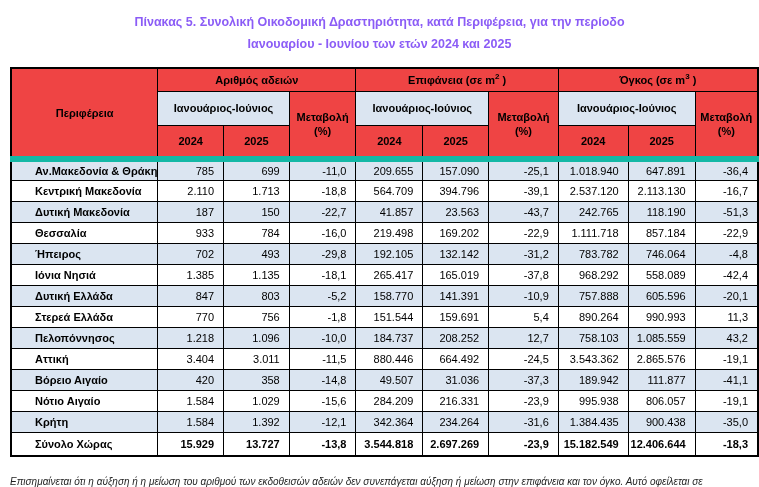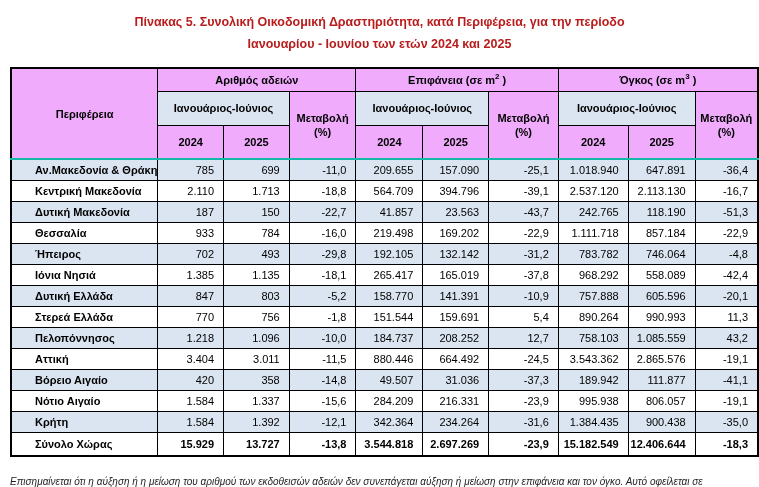--- a/index.html
+++ b/index.html
@@ -10,47 +10,47 @@
     color: #000;
     overflow: hidden;
   }
   .page { width: 759px; height: 487px; padding-top: 11px; }
 
   .title {
     text-align: center;
     font-weight: bold;
     font-size: 12.5px;
     line-height: 22px;
-    color: #b91c1c;
+    color: #8b5cf6;
   }
 
   table.main {
     border-collapse: collapse;
     table-layout: fixed;
     margin: 12px 0 0 10px;
     border: 2px solid #000;
   }
   th, td {
     border: 1px solid #000;
     font-size: 11px;
     padding: 0;
     overflow: hidden;
     white-space: nowrap;
   }
   thead th {
     font-weight: bold;
     text-align: center;
-    background: #f0abfc;
+    background: #ef4444;
     vertical-align: middle;
   }
   thead tr.r1 th { height: 23px; }
   thead tr.r2 th { height: 34px; }
   thead tr.r3 th { height: 34px; }
   th.period-h { background: var(--stripe, #dbe5f1); }
-  .hdr-b { border-bottom: 2px solid #14b8a6; }
+  .hdr-b { border-bottom: 6px solid #14b8a6; }
   th.change-h { line-height: 14px; }
   sup.sq { font-size: 8px; line-height: 0; }
 
   tbody td { height: 21px; vertical-align: middle; }
   tbody tr:nth-child(odd) { background: var(--stripe, #dbe5f1); }
   td.region { font-weight: bold; text-align: left; padding-left: 23px; }
   td.num { text-align: right; padding-right: 9px; }
   tr.total td { font-weight: bold; background: #fff; height: 24px; }
 
   .footnote {
@@ -247,21 +247,21 @@
           <td class="num">49.507</td>
           <td class="num">31.036</td>
           <td class="num">-37,3</td>
           <td class="num">189.942</td>
           <td class="num">111.877</td>
           <td class="num">-41,1</td>
         </tr>
         <tr>
           <td class="region">Νότιο Αιγαίο</td>
           <td class="num">1.584</td>
-          <td class="num">1.337</td>
+          <td class="num">1.029</td>
           <td class="num">-15,6</td>
           <td class="num">284.209</td>
           <td class="num">216.331</td>
           <td class="num">-23,9</td>
           <td class="num">995.938</td>
           <td class="num">806.057</td>
           <td class="num">-19,1</td>
         </tr>
         <tr>
           <td class="region">Κρήτη</td>

